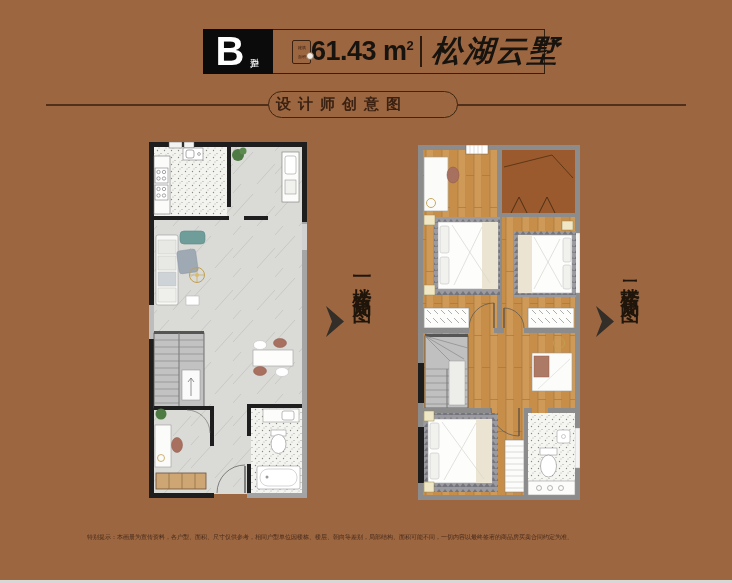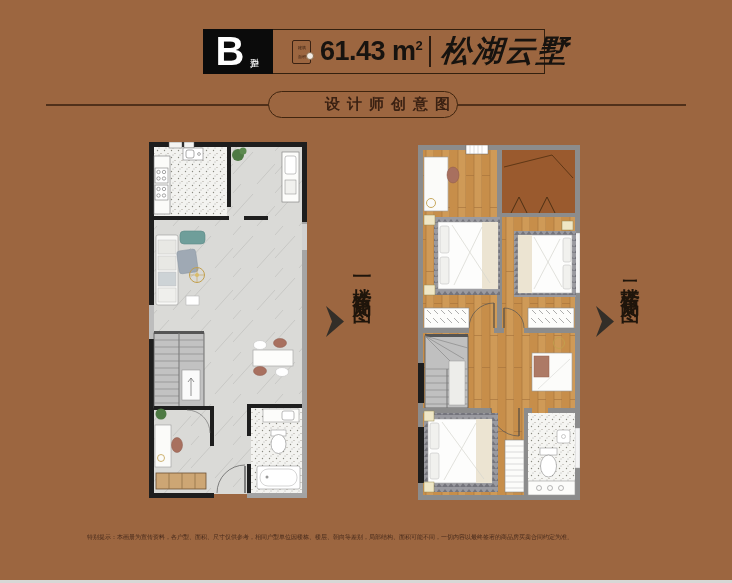--- a/index.html
+++ b/index.html
@@ -11,31 +11,31 @@
     border:1.5px solid #33200f;box-sizing:border-box;display:flex;align-items:center;}
   #unit-box{position:absolute;left:-1.5px;top:-1.5px;width:70px;height:45px;background:#0b0b0b;
     display:flex;align-items:center;justify-content:center;gap:5px;}
   #unit-letter{color:#ffffff;font-size:40px;font-weight:bold;line-height:1;letter-spacing:0;}
   #unit-type-label{color:#ffffff;font-size:9px;line-height:1.15;width:10px;word-break:break-all;
     writing-mode:vertical-rl;text-orientation:upright;}
   #area-seal{margin-left:88px;width:17px;height:22px;border:1.3px solid #3a2213;border-radius:2px;
     position:relative;display:flex;flex-direction:column;align-items:center;justify-content:center;flex:0 0 auto;}
   .seal-line{font-size:9px;line-height:1;color:#3a2213;transform:scale(0.45);transform-origin:center;white-space:nowrap;}
   #seal-dot{position:absolute;right:-4px;bottom:3px;width:6px;height:6px;border-radius:50%;background:#f2ede6;border:0.5px solid #8a6a4a;}
-  #area-value{margin-left:9px;font-size:27px;font-weight:800;color:#17130f;letter-spacing:-0.5px;white-space:nowrap;}
+  #area-value{font-size:27px;font-weight:800;color:#17130f;letter-spacing:-0.5px;white-space:nowrap;}
   #area-exponent{font-size:13px;font-weight:800;vertical-align:10px;}
   #header-divider{width:1.5px;height:31px;background:#2b1b10;margin-left:7px;flex:0 0 auto;}
   #project-name{margin-left:10px;font-family:"DejaVu Serif","Liberation Serif",serif;
     font-style:italic;font-weight:700;font-size:30px;color:#17130f;letter-spacing:2px;transform:skewX(-4deg);white-space:nowrap;}
 
   
   #section-line{position:absolute;left:46px;top:104px;width:640px;height:1.5px;background:#50301a;}
   #section-pill{position:absolute;left:268px;top:91px;width:190px;height:27px;background:#9c6640;
     border:1.5px solid #40250f;border-radius:14px;box-sizing:border-box;
-    display:flex;align-items:center;justify-content:flex-end;}
+    display:flex;align-items:center;justify-content:flex-start;}
   #section-title{font-size:15px;color:#3a2112;letter-spacing:7px;padding-left:7px;font-weight:600;}
 
   
   .plan{position:absolute;}
   #plan-1f{left:149px;top:142px;width:158px;height:356px;}
   #plan-2f{left:418px;top:145px;width:162px;height:355px;}
   .plan-svg{display:block;width:100%;height:100%;}
 
   
   .floor-label{position:absolute;writing-mode:vertical-rl;text-orientation:upright;

